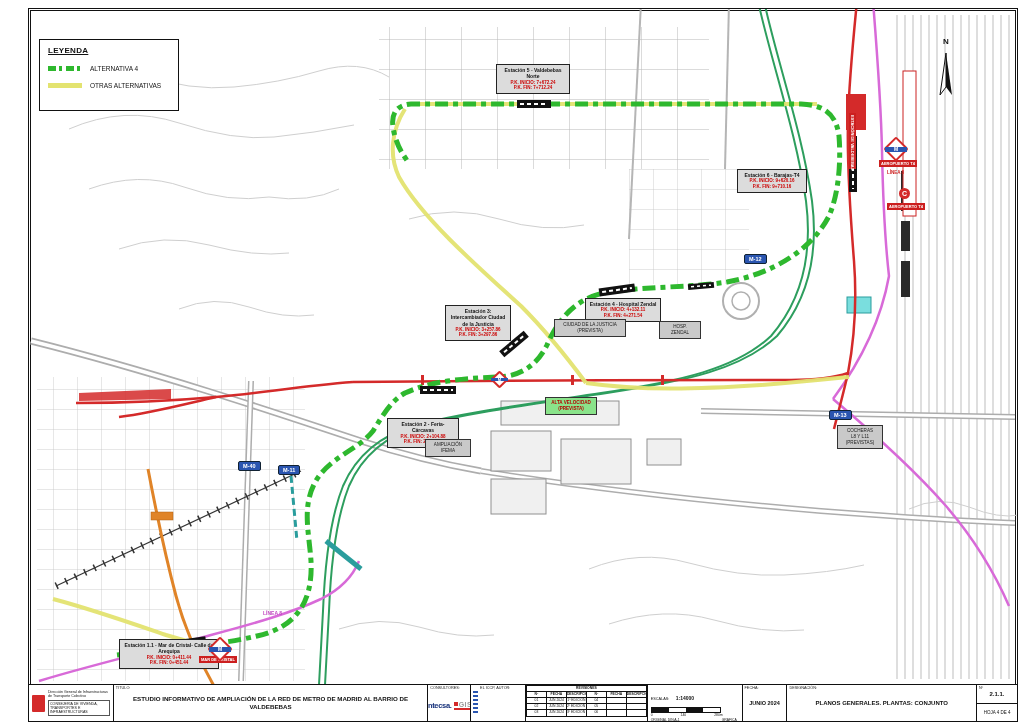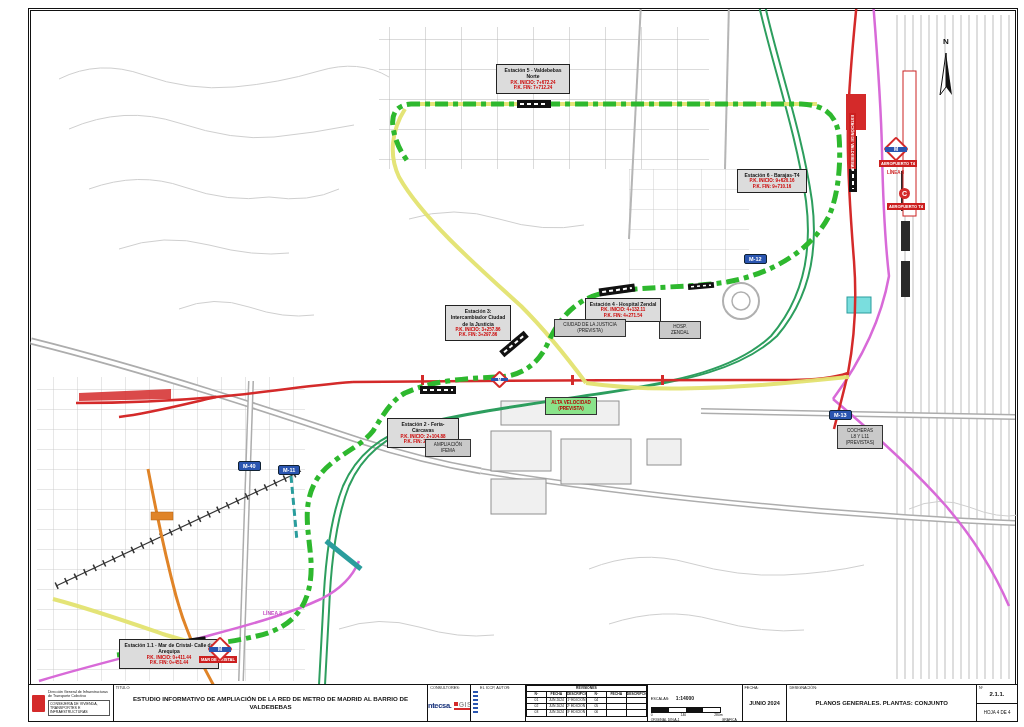--- a/index.html
+++ b/index.html
@@ -229,20 +229,31 @@
               <line x1="-25" y1="0" x2="25" y2="0" stroke="#fff" stroke-width="2" stroke-dasharray="4 3"></line>
             </g>
     </g>
 
     <g>
       <polygon points="917,44 911,86 917,78" fill="#fff" stroke="#111" stroke-width="1"></polygon>
       <polygon points="917,44 923,86 917,78" fill="#111"></polygon>
     </g>
   </svg>
 
+  <div class="legend">
+    <div class="lt">LEYENDA</div>
+    <div class="lrow">
+      <div class="lsw dash"></div>
+      <div class="llab">ALTERNATIVA 4</div>
+    </div>
+    <div class="lrow">
+      <div class="lsw sol"></div>
+      <div class="llab">OTRAS ALTERNATIVAS</div>
+    </div>
+  </div>
 
   <div class="sb" style="left:90px;top:630px;width:100px;">
     <div class="t">Estación 1.1 - Mar de Cristal- Calle de Arequipa</div>
     <div class="pk">P.K. INICIO: 0+411.44</div>
     <div class="pk">P.K. FIN: 0+451.44</div>
   </div>
   <div class="sb" style="left:358px;top:409px;width:72px;">
     <div class="t">Estación 2 - Feria-Cárcavas</div>
     <div class="pk">P.K. INICIO: 2+104.88</div>
     <div class="pk">P.K. FIN: 2+144.88</div>

